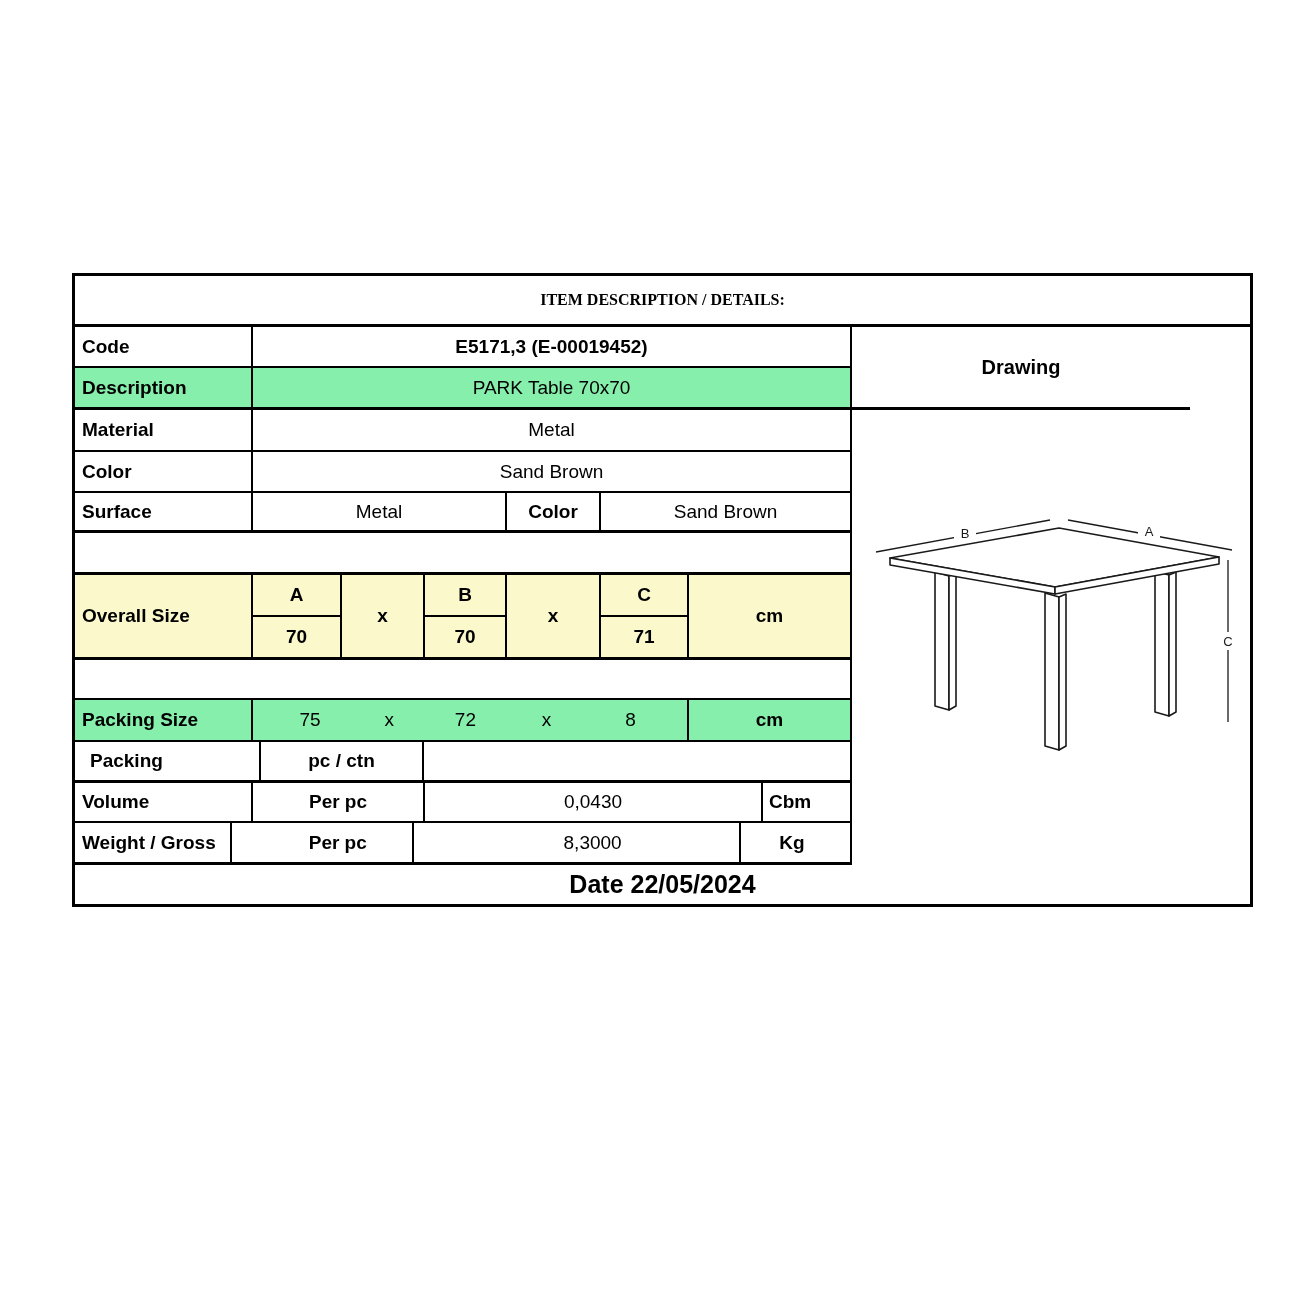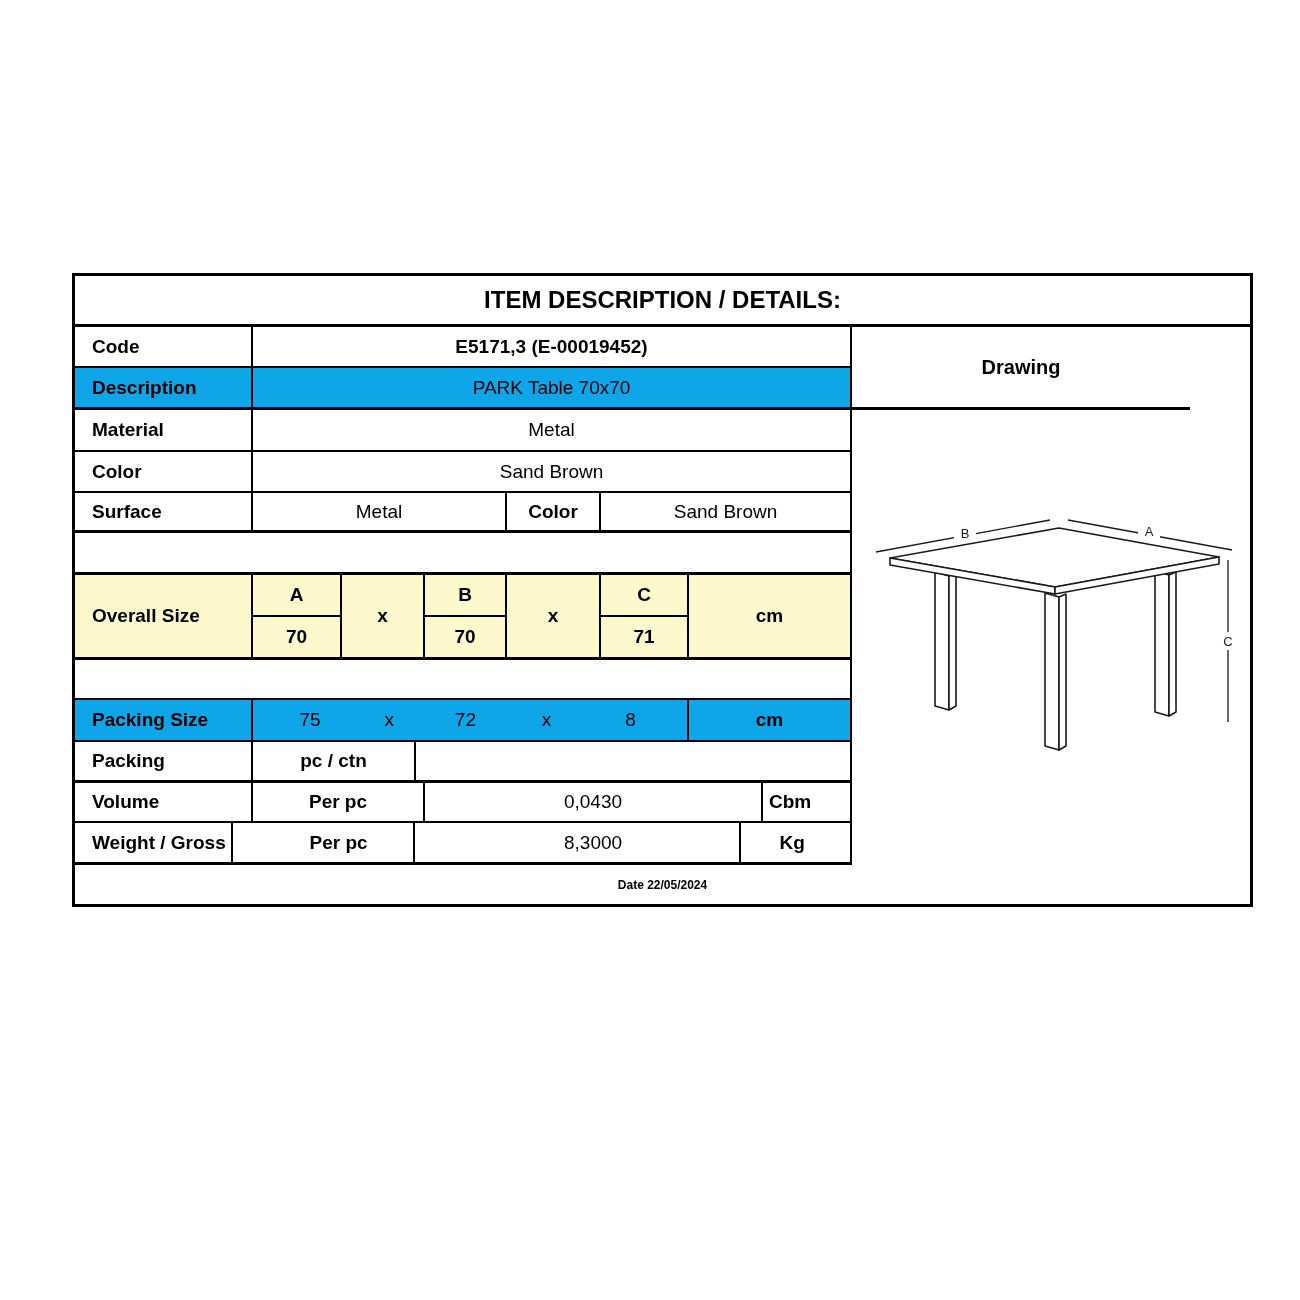--- a/index.html
+++ b/index.html
@@ -14,29 +14,29 @@
   }
   .grid{position:relative;width:1175px;height:628px;}
   .row{position:absolute;left:0;display:flex;align-items:stretch;background:#fff;}
   .bb2{border-bottom:2px solid #000;}
   .bb3{border-bottom:3px solid #000;}
   .cell{
     display:flex;align-items:center;justify-content:center;
     font-size:19px;overflow:hidden;white-space:nowrap;
   }
   .br2{border-right:2px solid #000;}
-  .label{justify-content:flex-start;padding-left:17px;font-weight:bold;}
+  .label{justify-content:flex-start;padding-left:7px;font-weight:bold;}
   .b{font-weight:bold;}
-  .grey{background:#0ea5e9;}
+  .grey{background:#86efac;}
   .yellow{background:#fbf9cb;}
   .split{display:flex;flex-direction:column;align-items:stretch;}
   .split .half{flex:1;display:flex;align-items:center;justify-content:center;font-weight:bold;}
   .split .half.top{border-bottom:2px solid #000;}
   .unitleft{justify-content:flex-start;padding-left:6px;font-weight:bold;}
-  .hdr{font-size:24px;font-weight:bold;}
+  .hdr{font-size:16px;font-weight:bold;font-family:Liberation Serif, serif;}
   .rightcol{position:absolute;background:#fff;border-left:2px solid #000;}
   .drawing-header{left:775px;top:51px;width:340px;height:83px;border-bottom:3px solid #000;
     display:flex;align-items:center;justify-content:center;font-size:20px;font-weight:bold;}
   .drawing-body{left:775px;top:134px;width:400px;height:455px;display:flex;align-items:flex-start;justify-content:flex-start;}
   svg text{font-family:"Liberation Sans","DejaVu Sans",sans-serif;}
 </style>
 </head>
 <body>
 
 <div class="sheet">
@@ -106,40 +106,40 @@
         <span class="cell" style="width:89px;">75</span>
         <span class="cell" style="width:83px;">x</span>
         <span class="cell" style="width:82px;">72</span>
         <span class="cell" style="width:94px;">x</span>
         <span class="cell" style="width:88px;">8</span>
       </div>
       <div class="cell b br2 grey" style="width:163px;">cm</div>
     </div>
 
     <div class="row bb3" style="top:466px;height:41px;width:777px;">
-      <div class="cell label br2" style="width:178px;">Packing</div>
+      <div class="cell label br2" style="width:178px;margin-left:8px;">Packing</div>
       <div class="cell b br2" style="width:163px;">pc / ctn</div>
     </div>
 
     <div class="row bb2" style="top:507px;height:40px;width:777px;">
       <div class="cell label br2" style="width:178px;">Volume</div>
       <div class="cell b br2" style="width:172px;">Per pc</div>
       <div class="cell br2" style="width:338px;">0,0430</div>
       <div class="cell unitleft br2" style="width:89px;">Cbm</div>
     </div>
 
     <div class="row bb3" style="top:547px;height:42px;width:777px;gap:32px;">
       <div class="cell label br2" style="width:178px;">Weight / Gross</div>
       <div class="cell b br2" style="width:172px;">Per pc</div>
       <div class="cell br2" style="width:338px;">8,3000</div>
       <div class="cell unitleft br2" style="width:89px;">Kg</div>
     </div>
 
     <div class="row" style="top:589px;height:39px;width:1175px;">
-      <div class="cell b" style="width:1295px;font-size:12px;">Date 22/05/2024</div>
+      <div class="cell b" style="width:1295px;font-size:25px;">Date 22/05/2024</div>
     </div>
 
     <div class="rightcol drawing-header">
       <span>Drawing</span>
     </div>
 
     <div class="rightcol drawing-body">
       <svg width="398" height="455" viewBox="0 0 398 455">
         <g stroke="#1a1a1a" stroke-width="1.6" fill="#ffffff" stroke-linejoin="round">
 

